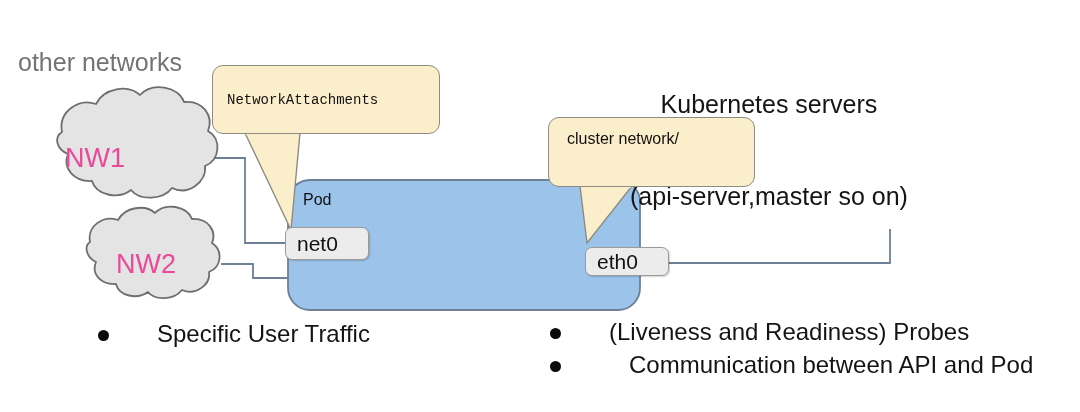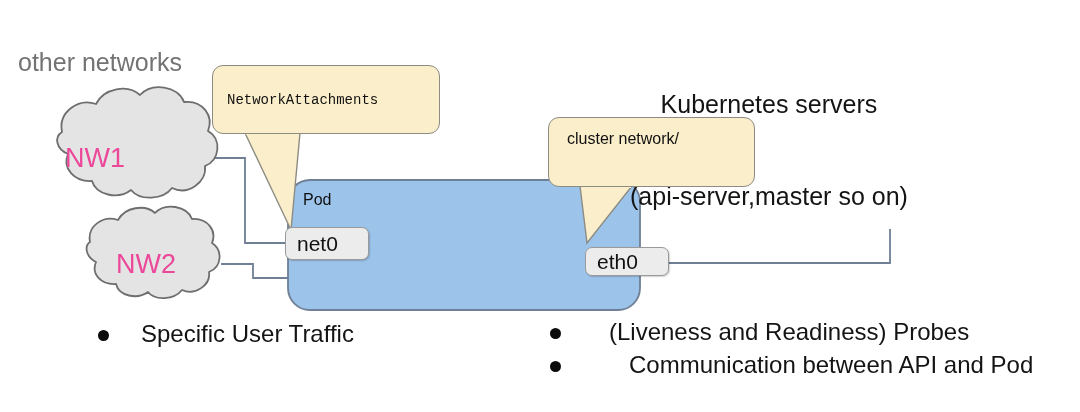--- a/index.html
+++ b/index.html
@@ -115,21 +115,21 @@
     flex: 0 0 auto;
     margin-top: 10px;
   }
   .bullet-text {
     font-size: 24px;
     color: #141414;
     white-space: pre;
   }
   .bullets-left { left: 98px; top: 320px; }
   .bullets-right { left: 550px; top: 318px; text-align: center; }
-  .bullets-left .bullet-text  { margin-left: 32px; }
+  .bullets-left .bullet-text  { margin-left: 48px; }
   .bullets-right .bullet-text { margin-left: 48px; }
   .bullets-right .bullet-row + .bullet-row { margin-top: 5px; gap: 20px; }
 </style>
 </head>
 <body>
 
 <div id="canvas">
 
   <svg id="vector-layer" viewBox="0 0 1080 412">
 

